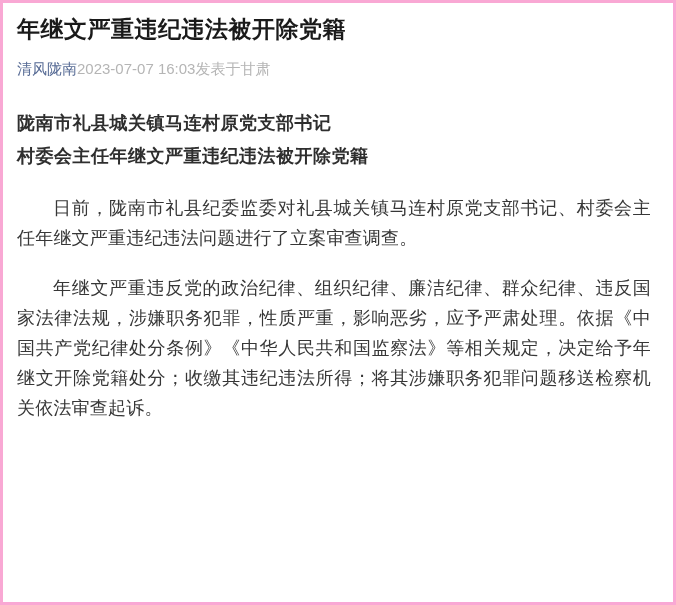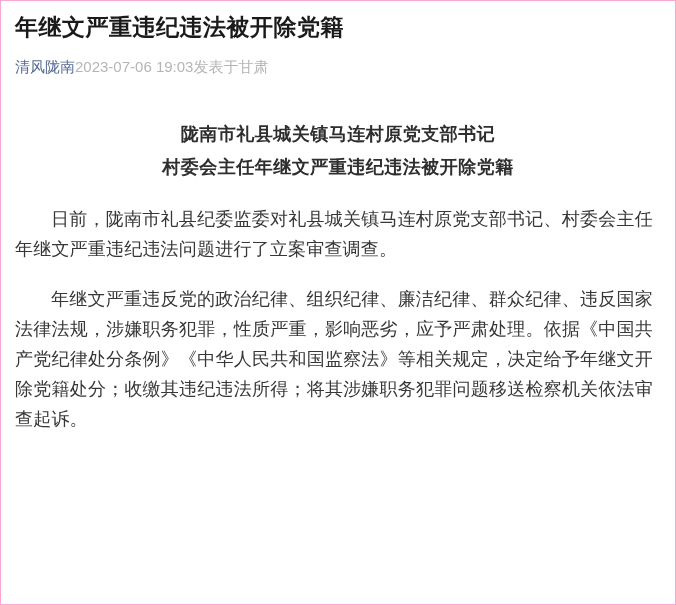--- a/index.html
+++ b/index.html
@@ -5,21 +5,21 @@
   html, body {
     margin: 0;
     padding: 0;
     background: #ffffff;
     font-family: "Liberation Sans", "DejaVu Sans", sans-serif;
   }
   .page {
     box-sizing: border-box;
     width: 676px;
     height: 605px;
-    border: 1px solid #f9a8d4;
+    border: 3px solid #f9a8d4;
     background: #ffffff;
     overflow: hidden;
     padding: 0 14px;
   }
   .article-title {
     margin: 0;
     padding-top: 13px;
     font-size: 23px;
     line-height: 27px;
     font-weight: bold;
@@ -36,22 +36,21 @@
     white-space: nowrap;
   }
   .account-name {
     color: #576b95;
     cursor: pointer;
   }
   .meta-gray {
     color: #b5b5b5;
   }
   .article-heading {
-    margin-top: 42px;
-    text-align: center;
+    margin-top: 29px;
     font-weight: bold;
     font-size: 18px;
     line-height: 33px;
     color: #2e2e2e;
     letter-spacing: 0.5px;
   }
   .body-paragraph {
     margin: 20px 8px 0 0;
     font-size: 18px;
     line-height: 30px;
@@ -64,21 +63,21 @@
 </style>
 </head>
 <body>
 
 <div class="page">
 
   <h1 class="article-title">年继文严重违纪违法被开除党籍</h1>
 
   <div class="meta-row">
     <span class="account-name">清风陇南</span>
-    <span class="meta-gray">2023-07-06 19:03</span>
+    <span class="meta-gray">2023-07-07 16:03</span>
     <span class="meta-gray">发表于甘肃</span>
   </div>
 
   <div class="article-heading">
     <div>陇南市礼县城关镇马连村原党支部书记</div>
     <div>村委会主任年继文严重违纪违法被开除党籍</div>
   </div>
 
   <p class="body-paragraph">日前，陇南市礼县纪委监委对礼县城关镇马连村原党支部书记、村委会主任年继文严重违纪违法问题进行了立案审查调查。</p>
 

